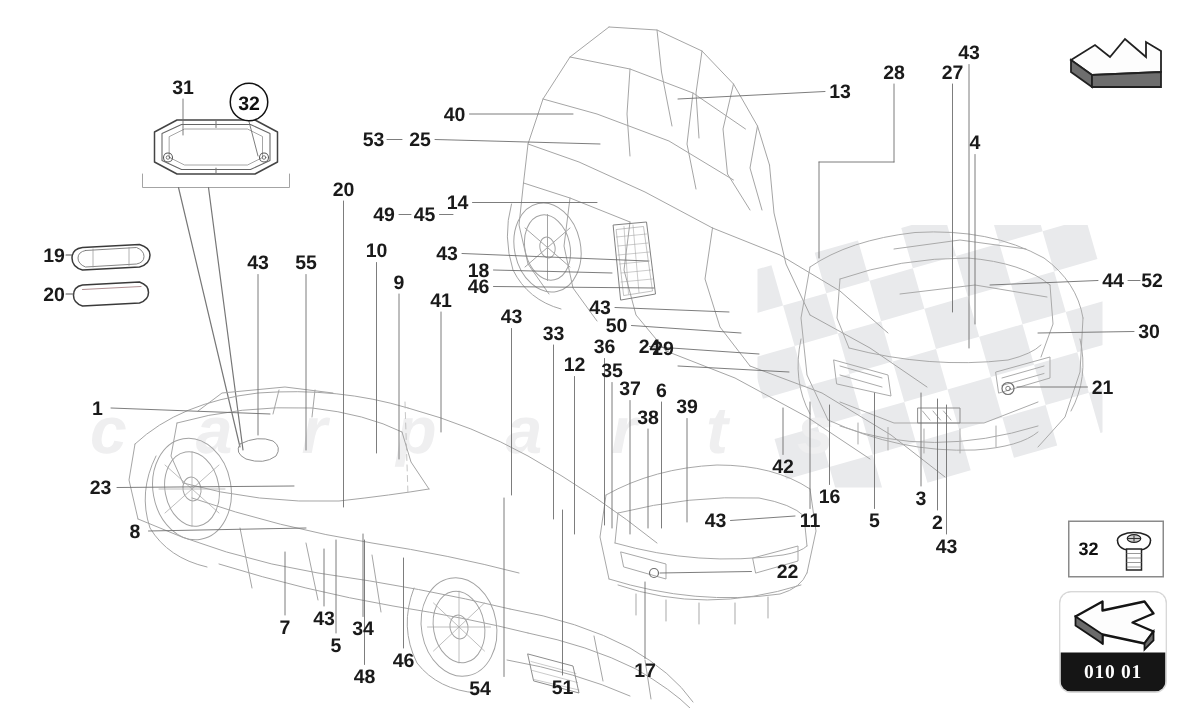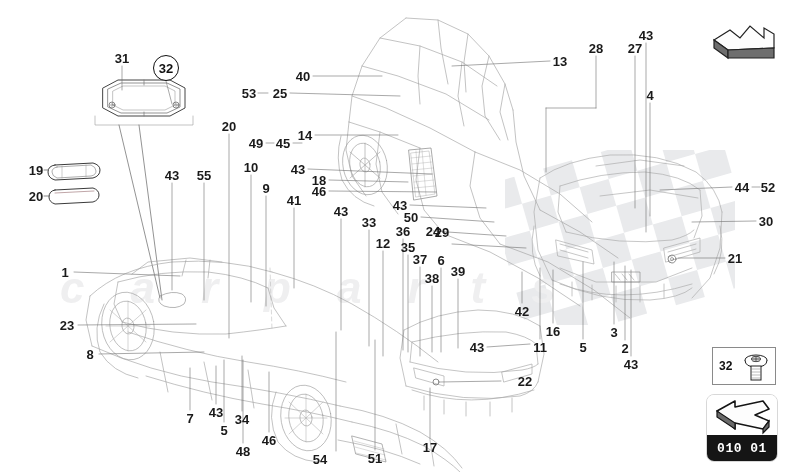--- a/index.html
+++ b/index.html
@@ -129,21 +129,21 @@
     position: absolute;
     left: 0;
     right: 0;
     bottom: 0;
     height: 26px;
     background: #151515;
     color: #ffffff;
     display: flex;
     align-items: center;
     justify-content: center;
-    font-family: Liberation Mono, monospace;
+    font-family: Liberation Serif, serif;
     font-size: 13px;
     font-weight: 700;
     letter-spacing: 0.5px;
   }
   .corner-icon {
     position: absolute;
     left: 706px;
     top: 18px;
     width: 76px;
     height: 48px;

